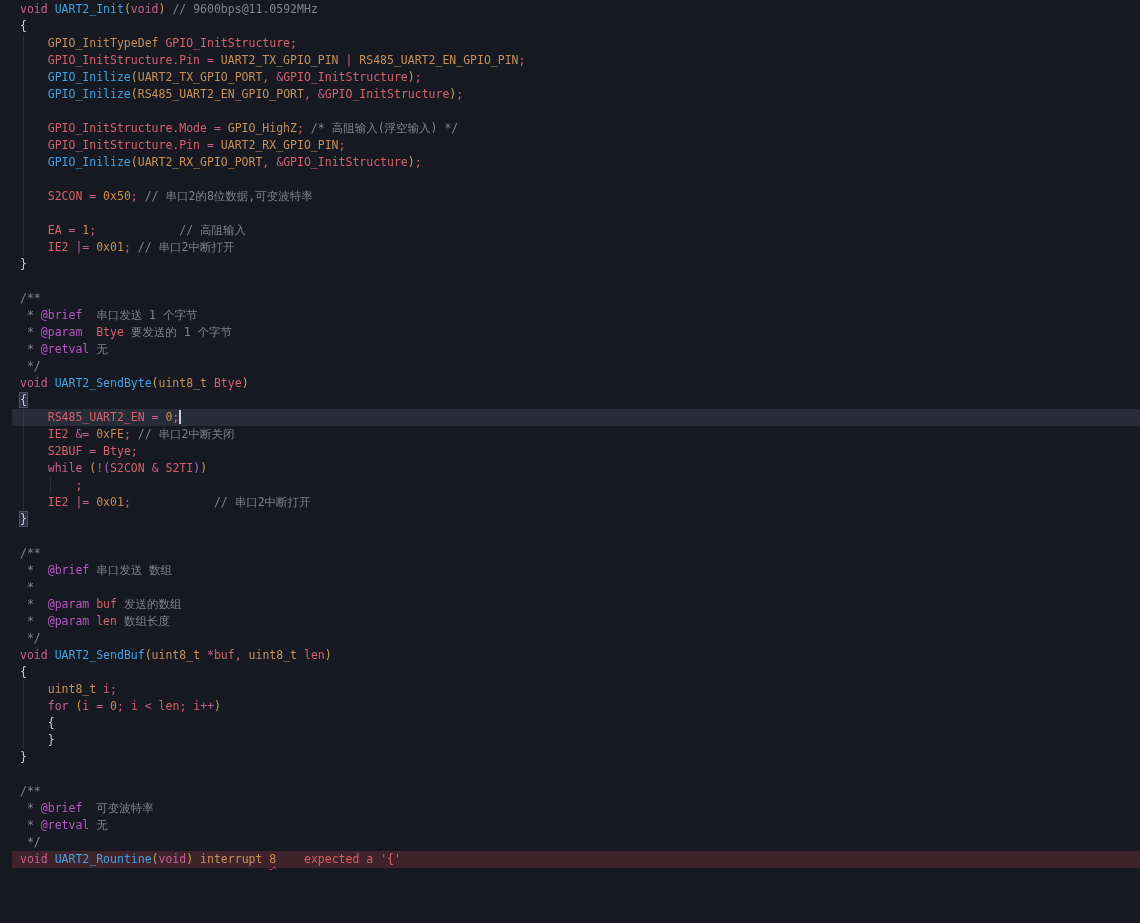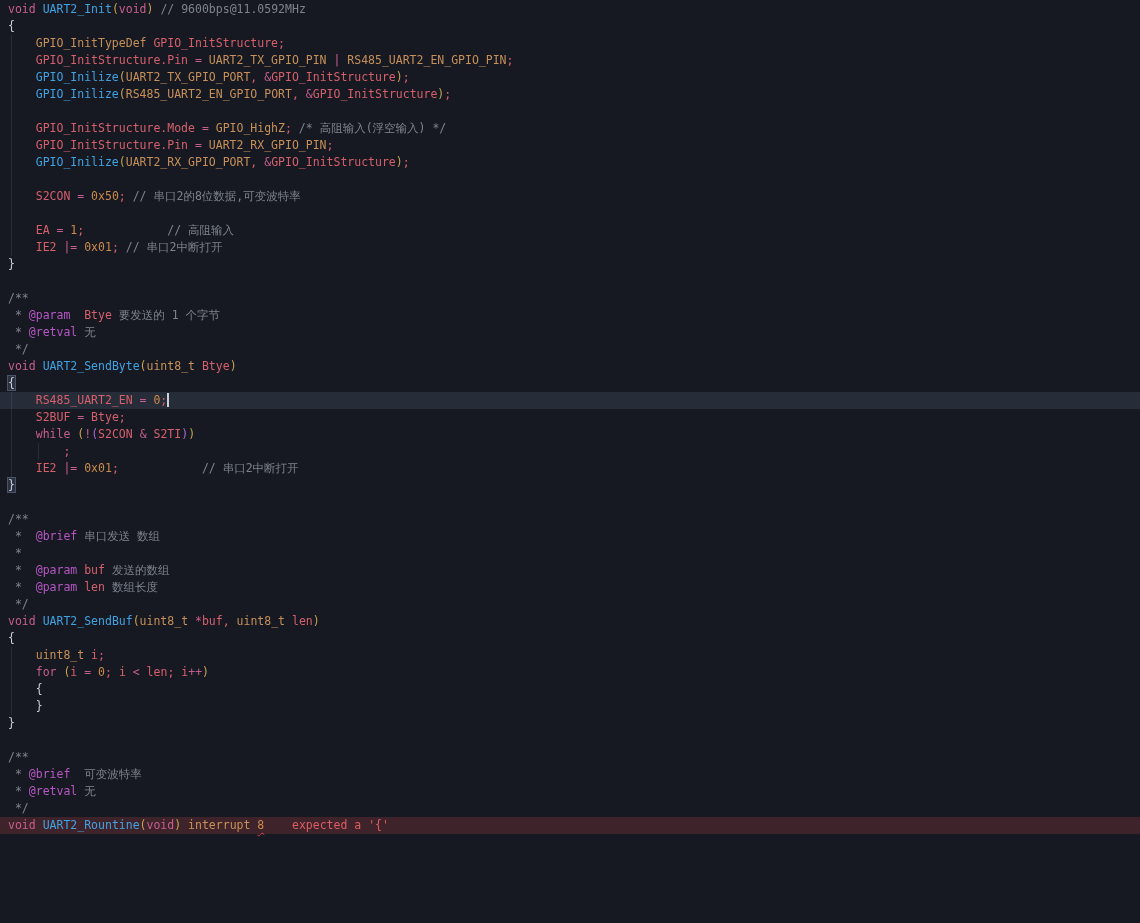--- a/index.html
+++ b/index.html
@@ -6,20 +6,21 @@
   .editor{
     position:relative;
     width:1140px;height:923px;
     overflow:hidden;
     background:#161922;
     padding-top:1px;
     box-sizing:border-box;
     font-family:"DejaVu Sans Mono","Liberation Mono",monospace;
     font-size:11.5px;
     cursor:text;
+    padding-left:12px;
   }
   .line{
     position:relative;
     height:17px;
     line-height:17px;
     white-space:pre;
     padding-left:8px;
     box-sizing:border-box;
   }
   .tk{display:inline;}
@@ -54,26 +55,28 @@
     <div class="line"><div class="guide" style="left: 11px;"></div><span class="tk pl">    </span><span class="tk rd">GPIO_InitStructure.Pin</span><span class="tk kw"> = </span><span class="tk am">UART2_RX_GPIO_PIN</span><span class="tk rd">;</span></div>
     <div class="line"><div class="guide" style="left: 11px;"></div><span class="tk pl">    </span><span class="tk fn">GPIO_Inilize</span><span class="tk b1">(</span><span class="tk am">UART2_RX_GPIO_PORT</span><span class="tk rd">,</span><span class="tk pl"> </span><span class="tk kw">&amp;</span><span class="tk rd">GPIO_InitStructure</span><span class="tk b1">)</span><span class="tk rd">;</span></div>
     <div class="line"><div class="guide" style="left: 11px;"></div></div>
     <div class="line"><div class="guide" style="left: 11px;"></div><span class="tk pl">    </span><span class="tk rd">S2CON</span><span class="tk kw"> = </span><span class="tk nu">0x50</span><span class="tk rd">;</span><span class="tk pl"> </span><span class="tk cm">// 串口2的8位数据,可变波特率</span></div>
     <div class="line"><div class="guide" style="left: 11px;"></div></div>
     <div class="line"><div class="guide" style="left: 11px;"></div><span class="tk pl">    </span><span class="tk rd">EA</span><span class="tk kw"> = </span><span class="tk nu">1</span><span class="tk rd">;</span><span class="tk pl">            </span><span class="tk cm">// 高阻输入</span></div>
     <div class="line"><div class="guide" style="left: 11px;"></div><span class="tk pl">    </span><span class="tk rd">IE2</span><span class="tk kw"> |= </span><span class="tk nu">0x01</span><span class="tk rd">;</span><span class="tk pl"> </span><span class="tk cm">// 串口2中断打开</span></div>
     <div class="line"><span class="tk pl">}</span></div>
     <div class="line"></div>
     <div class="line"><span class="tk cm">/**</span></div>
+    <div class="line"><span class="tk cm"> * </span><span class="tk tg">@brief</span><span class="tk cm">  串口发送 1 个字节</span></div>
     <div class="line"><span class="tk cm"> * </span><span class="tk tg">@param</span><span class="tk cm">  </span><span class="tk rd">Btye</span><span class="tk cm"> 要发送的 1 个字节</span></div>
     <div class="line"><span class="tk cm"> * </span><span class="tk tg">@retval</span><span class="tk cm"> 无</span></div>
     <div class="line"><span class="tk cm"> */</span></div>
     <div class="line"><span class="tk kw">void</span><span class="tk pl"> </span><span class="tk fn">UART2_SendByte</span><span class="tk b1">(</span><span class="tk am">uint8_t</span><span class="tk pl"> </span><span class="tk rd">Btye</span><span class="tk b1">)</span></div>
     <div class="line"><span class="tk pl box">{</span></div>
     <div class="line hl"><div class="guide" style="left: 11px;"></div><span class="tk pl">    </span><span class="tk rd">RS485_UART2_EN</span><span class="tk kw"> = </span><span class="tk nu">0</span><span class="tk rd">;</span><span class="caret"></span></div>
+    <div class="line"><div class="guide" style="left: 11px;"></div><span class="tk pl">    </span><span class="tk rd">IE2</span><span class="tk kw"> &amp;= </span><span class="tk nu">0xFE</span><span class="tk rd">;</span><span class="tk pl"> </span><span class="tk cm">// 串口2中断关闭</span></div>
     <div class="line"><div class="guide" style="left: 11px;"></div><span class="tk pl">    </span><span class="tk rd">S2BUF</span><span class="tk kw"> = </span><span class="tk rd">Btye;</span></div>
     <div class="line"><div class="guide" style="left: 11px;"></div><span class="tk pl">    </span><span class="tk kw">while</span><span class="tk pl"> </span><span class="tk b1">(</span><span class="tk kw">!</span><span class="tk b2">(</span><span class="tk rd">S2CON</span><span class="tk kw"> &amp; </span><span class="tk rd">S2TI</span><span class="tk b2">)</span><span class="tk b1">)</span></div>
     <div class="line"><div class="guide" style="left: 11px;"></div><div class="guide" style="left: 38px;"></div><span class="tk pl">        </span><span class="tk rd">;</span></div>
     <div class="line"><div class="guide" style="left: 11px;"></div><span class="tk pl">    </span><span class="tk rd">IE2</span><span class="tk kw"> |= </span><span class="tk nu">0x01</span><span class="tk rd">;</span><span class="tk pl">            </span><span class="tk cm">// 串口2中断打开</span></div>
     <div class="line"><span class="tk pl box">}</span></div>
     <div class="line"></div>
     <div class="line"><span class="tk cm">/**</span></div>
     <div class="line"><span class="tk cm"> *  </span><span class="tk tg">@brief</span><span class="tk cm"> 串口发送 数组</span></div>
     <div class="line"><span class="tk cm"> *</span></div>
     <div class="line"><span class="tk cm"> *  </span><span class="tk tg">@param</span><span class="tk cm"> </span><span class="tk rd">buf</span><span class="tk cm"> 发送的数组</span></div>

